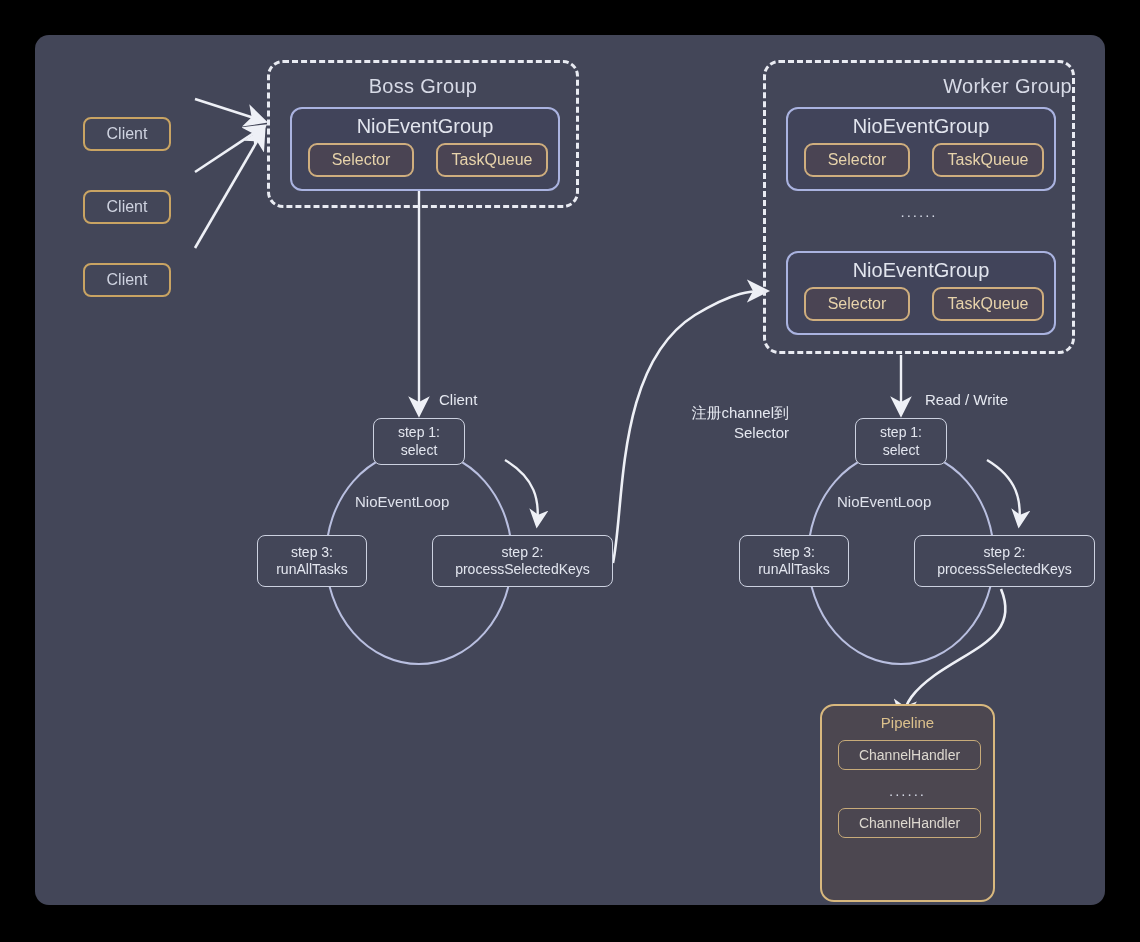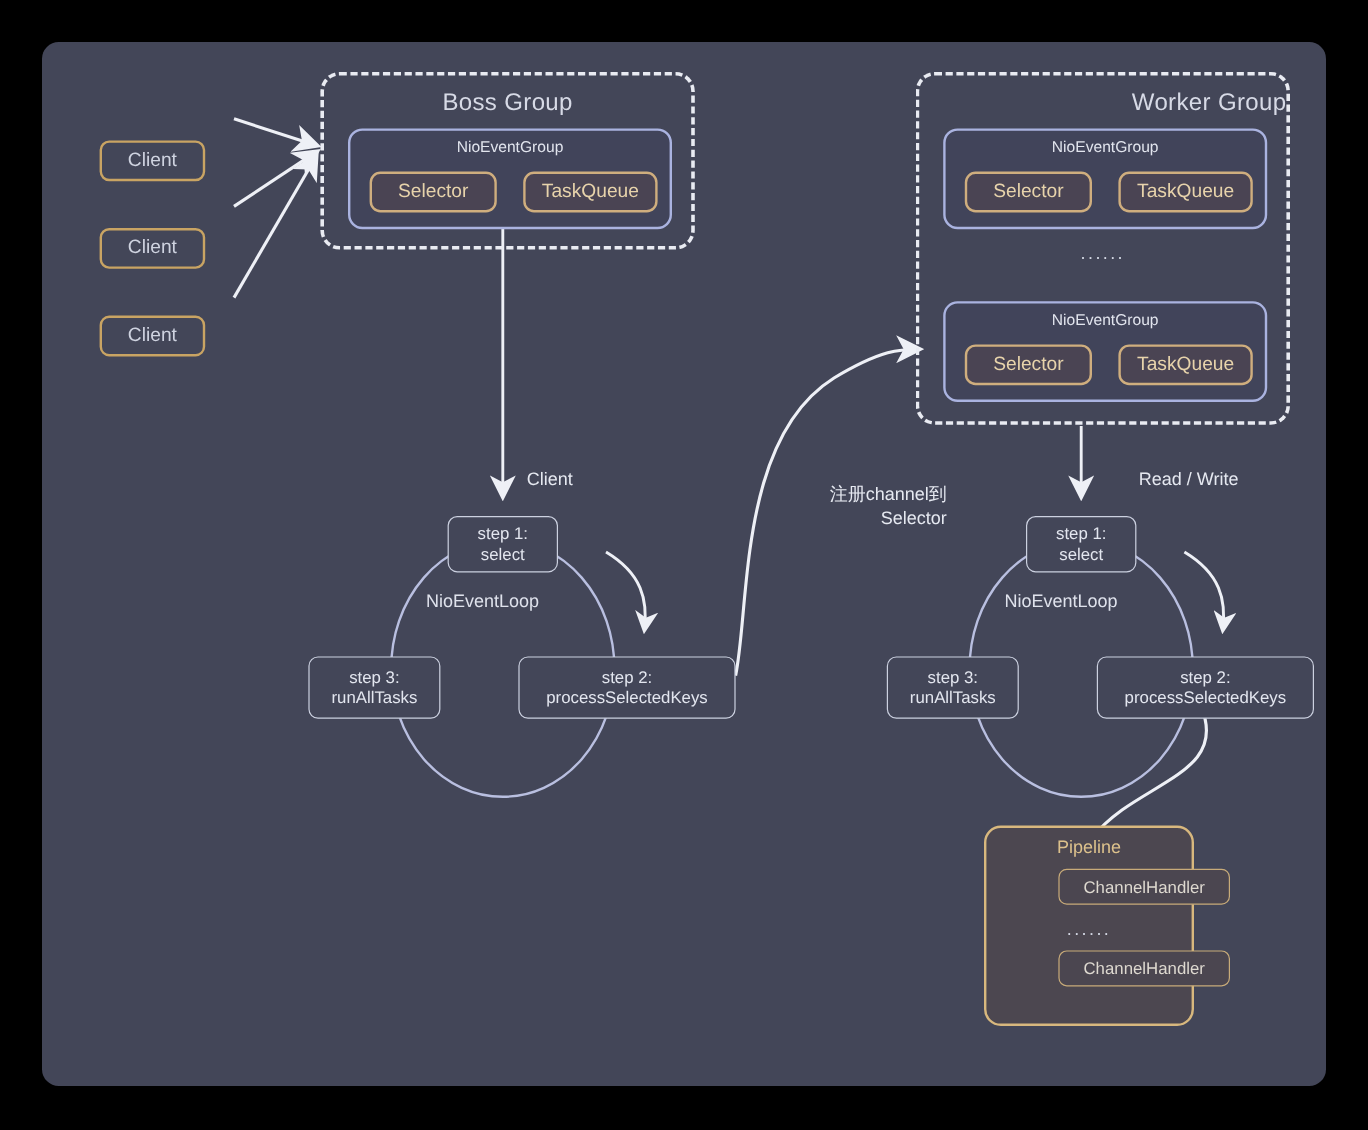--- a/index.html
+++ b/index.html
@@ -48,21 +48,21 @@
     position: absolute;
     border: 2px solid #aab3e0;
     border-radius: 12px;
     background: #41445a;
   }
   .nio-group-title {
     position: absolute;
     width: 100%;
     text-align: center;
     color: #e2e5ee;
-    font-size: 13px;
+    font-size: 20px;
     top: 6px;
   }
   .pill {
     position: absolute;
     border: 2px solid #cfae7e;
     border-radius: 9px;
     background: #4a4453;
     color: #e7d3ab;
     font-size: 16px;
     display: flex;
@@ -98,21 +98,20 @@
     color: #e3e6ef;
     font-size: 14px;
     line-height: 1.25;
     display: flex;
     flex-direction: column;
     align-items: center;
     justify-content: center;
     text-align: left;
     padding: 3px 6px;
     white-space: nowrap;
-    margin-top: 12px;
   }
   .loop-label {
     position: absolute;
     color: #dfe2ec;
     font-size: 15px;
     white-space: nowrap;
   }
   .edge-label {
     position: absolute;
     color: #e6e9f1;
@@ -139,21 +138,20 @@
     position: absolute;
     border: 1.6px solid #c8ab79;
     border-radius: 7px;
     background: #4b4650;
     color: #ded9d0;
     font-size: 14px;
     display: flex;
     align-items: center;
     justify-content: center;
     white-space: nowrap;
-    margin-left: 44px;
   }
 </style>
 </head>
 <body>
 
 <div id="stage">
   <div id="card">
 
     <svg id="svg-layer" viewBox="0 0 1070 870" width="1070" height="870">
       <defs>
@@ -255,40 +253,40 @@
     <div class="step-box" style="left:222px; top:500px; width:110px; height:52px;">
       <span>step 3:</span>
       <span>runAllTasks</span>
     </div>
 
     <div class="edge-label" style="left:604px; top:368px; width:150px;text-align:right;">
       <div>注册channel到</div>
       <div>Selector</div>
     </div>
 
-    <div class="edge-label" style="left:914px; top:355px;">Read / Write</div>
+    <div class="edge-label" style="left:890px; top:355px;">Read / Write</div>
 
     <div class="loop-label" style="left:802px; top:458px;">NioEventLoop</div>
 
     <div class="step-box" style="left:820px; top:383px; width:92px; height:47px;">
       <span>step 1:</span>
       <span>select</span>
     </div>
 
     <div class="step-box" style="left:879px; top:500px; width:181px; height:52px;">
       <span>step 2:</span>
       <span>processSelectedKeys</span>
     </div>
 
     <div class="step-box" style="left:704px; top:500px; width:110px; height:52px;">
       <span>step 3:</span>
       <span>runAllTasks</span>
     </div>
 
-    <div class="pipeline-box" style="left:785px; top:653px; width:175px; height:167px;">
+    <div class="pipeline-box" style="left:785px; top:669px; width:175px; height:198px;">
       <div class="pipeline-title">Pipeline</div>
 
       <div class="handler" style="left:16px; top:34px; width:143px; height:30px;">
         <span>ChannelHandler</span>
       </div>
 
       <div class="dots" style="top:76px;">......</div>
 
       <div class="handler" style="left:16px; top:102px; width:143px; height:30px;">
         <span>ChannelHandler</span>

